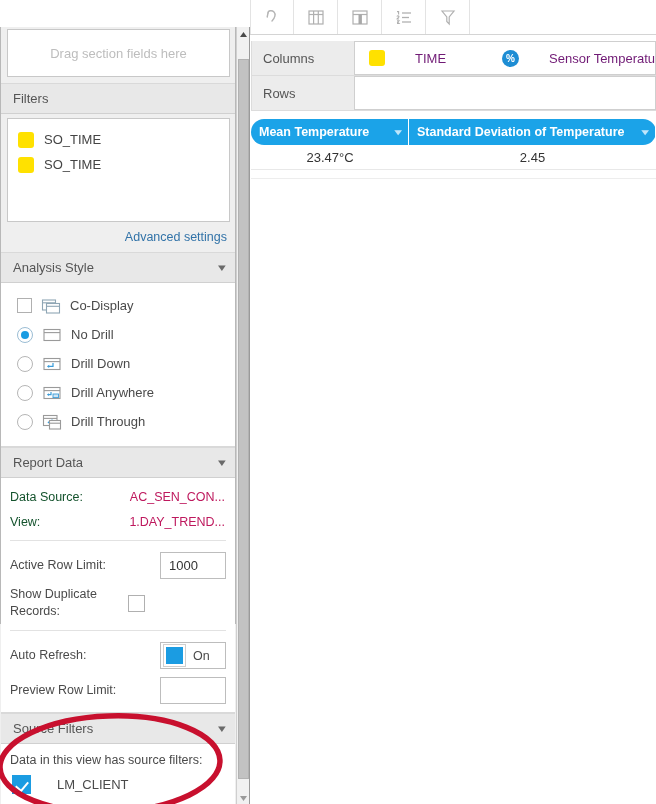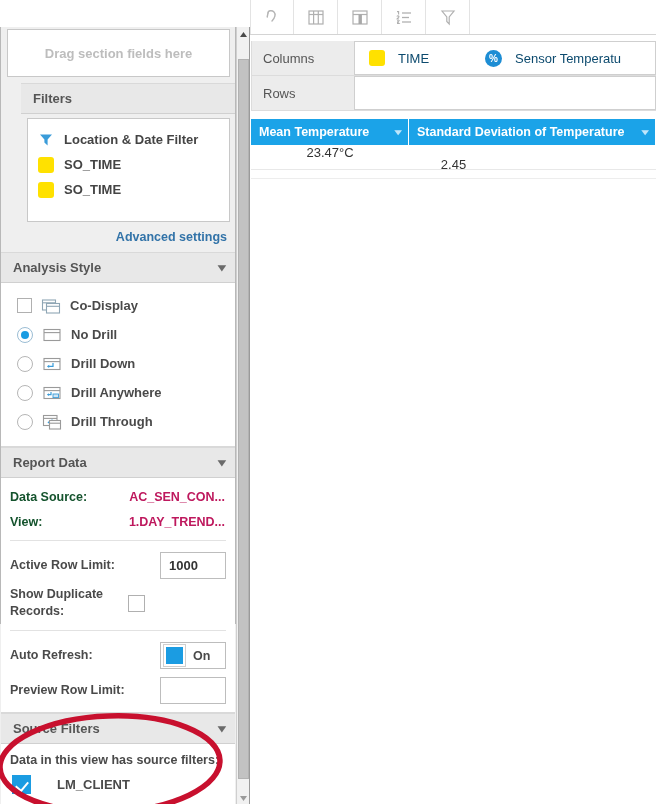--- a/index.html
+++ b/index.html
@@ -53,21 +53,20 @@
     overflow: hidden;
   }
   .lp-inner {
     position: absolute;
     left: 0; top: 0;
     width: 236px;
     height: 597px;
     background: #efefef;
     border-left: 1px solid #b8b8b8;
     border-right: 1px solid #b8b8b8;
-    font-weight: bold;
   }
 
   
   .drag-area {
     margin: 2px 5px 0 6px;
     height: 48px;
     background: #ffffff;
     border: 1px solid #c8c8c8;
     display: flex;
     align-items: center;
@@ -314,40 +313,41 @@
     overflow: hidden;
   }
   .pill {
     display: flex;
     align-items: center;
     height: 33px;
     padding: 0 14px 0 14px;
     cursor: pointer;
     white-space: nowrap;
   }
-  .pill .nm { margin-left: 13px; font-size: 13px; color: #0c4a6e; }
+  .pill .nm { margin-left: 30px; font-size: 13px; color: #701a75; }
   .ico-pct {
     width: 17px; height: 17px;
     border-radius: 50%;
     background: #1d8dd4;
     color: #fff;
     font-size: 10px;
     font-weight: bold;
     display: flex;
     align-items: center;
     justify-content: center;
     flex: 0 0 auto;
   }
 
   
   .grid-wrap { margin-top: 8px; }
   .grid-head {
     display: flex;
     height: 26px;
     background: #1ba3e8;
+    border-radius: 13px;
   }
   .gh-cell {
     display: flex;
     align-items: center;
     color: #ffffff;
     font-size: 12.5px;
     font-weight: bold;
     border-right: 1px solid #ffffff;
     padding-left: 8px;
     cursor: pointer;
@@ -358,21 +358,20 @@
   .gh-cell .sort {
     color: #bfe6fb;
     font-size: 9px;
     margin: 0 7px 0 4px;
     transform: scaleX(1.5);
   }
   .grid-row {
     display: flex;
     height: 25px;
     border-bottom: 1px solid #e8e8e8;
-    flex-direction: column;
   }
   .gr-cell {
     display: flex;
     align-items: center;
     justify-content: center;
     font-size: 13px;
     color: #333333;
     overflow: hidden;
     white-space: nowrap;
   }
@@ -441,33 +440,25 @@
     </div>
   </div>
 
   <div class="left-panel">
     <div class="lp-inner">
 
       <div class="drag-area">
         <span>Drag section fields here</span>
       </div>
 
-      <div class="section" style="margin-top:6px;margin-left:20px;">
+      <div class="section" style="margin-top:6px;">
         <div class="sec-head">
           <span class="lbl">Filters</span>
         </div>
         <div class="filters-body">
-          <div class="filter-row">
-            <span>
-              <svg width="16" height="16" viewBox="0 0 16 16" style="display:block;">
-                <path d="M2 2.5 L14 2.5 L9.6 7.5 L9.6 13.5 L6.4 10.6 L6.4 7.5 Z" fill="#3a9cd9"></path>
-              </svg>
-            </span>
-            <span class="nm">Location &amp; Date Filter</span>
-          </div>
           <div class="filter-row">
             <span class="sw-yellow"></span>
             <span class="nm">SO_TIME</span>
           </div>
           <div class="filter-row">
             <span class="sw-yellow"></span>
             <span class="nm">SO_TIME</span>
           </div>
         </div>
         <div class="adv-settings">

